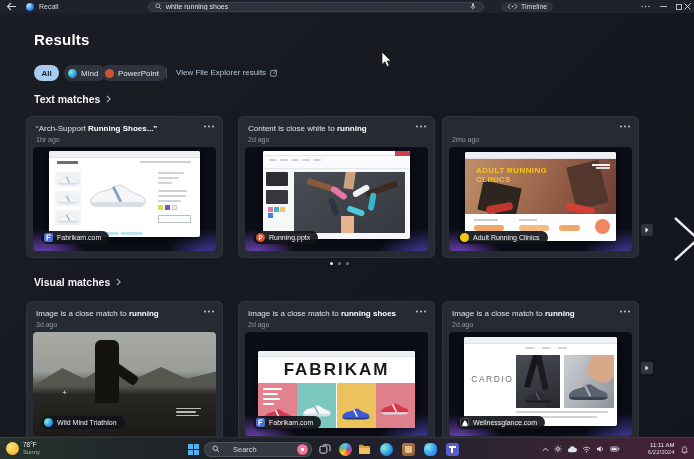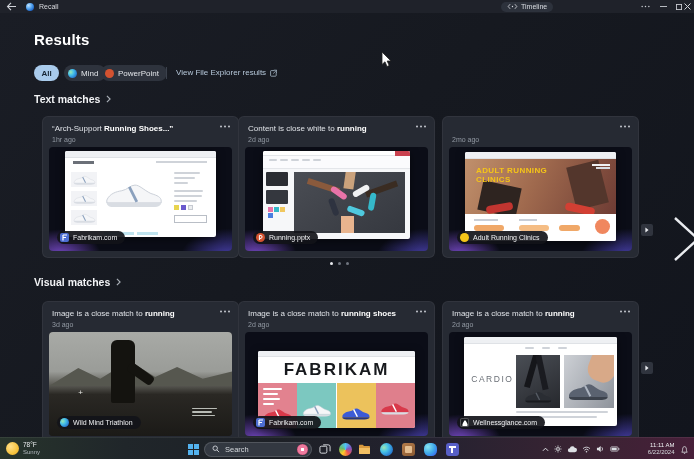--- a/index.html
+++ b/index.html
@@ -39,21 +39,21 @@
   .explorer-link { position:absolute; left:176px; top:55px; display:flex; align-items:center; gap:3px;
     font-size:8px; color:#b6c8da; }
 
   .section-head { position:absolute; display:flex; align-items:center; gap:6px; }
   .section-head .st { font-size:10.5px; font-weight:700; color:#f2f3f5; }
   .sh-text { left:34px; top:80px; } .sh-visual { left:34px; top:263px; }
 
   .card { position:absolute; width:197px; height:142px; background:#262a33; border:1px solid rgba(255,255,255,.05);
     border-radius:6px; }
   .row1 { top:103px; } .row2 { top:288px; }
-  .c1 { left:42px;padding-left:23px; } .c2 { left:238px; } .c3 { left:442px; }
+  .c1 { left:26px;padding-left:23px; } .c2 { left:238px; } .c3 { left:442px; }
   .card-title { position:absolute; left:9px; top:7px; width:162px; font-size:8px; color:#dfe2e7;
     white-space:nowrap; overflow:hidden; }
   .card-title b { color:#ffffff; }
   .card-more { position:absolute; right:7px; top:8px; width:12px; height:6px; }
   .card-time { position:absolute; left:9px; top:19px; font-size:7px; color:#9299a3; }
   .thumb { position:absolute; left:6px; right:6px; top:30px; bottom:6px; border-radius:4px; overflow:hidden;
     background:
       radial-gradient(60px 38px at 6% 104%, rgba(134,82,224,.85), transparent 68%),
       radial-gradient(70px 42px at 98% 106%, rgba(92,80,220,.75), transparent 68%),
       #0b0d17; }
@@ -101,21 +101,21 @@
   .sun { width:13px; height:13px; border-radius:50%; background:radial-gradient(circle at 35% 35%, #ffe08a, #f6c33f 60%, #e9a825); }
   .wtxt .t1 { font-size:6.5px; color:#eceef0; line-height:8px; }
   .wtxt .t2 { font-size:6px; color:#b4bac0; line-height:7px; }
   .tb-item { position:absolute; top:0; height:22px; display:flex; align-items:center; justify-content:center; }
   .winlogo { left:184px; width:18px; }
   .winlogo .grid { width:11px; height:11px; display:grid; grid-template-columns:5px 5px; grid-template-rows:5px 5px; gap:1px; }
   .winlogo .grid i { background:#53b2ee; }
   .tsearch { left:204px; width:108px; top:3.5px; height:15px; border-radius:8px;
     background:rgba(70,76,88,.55); border:1px solid rgba(255,255,255,.15);
     display:flex; align-items:center; padding:0 3px 0 7px; }
-  .tsearch .lbl { font-size:7.5px; color:#d4d8dd; margin-left:5px; flex:1; }
+  .tsearch .lbl { font-size:7.5px; color:#d4d8dd; margin-left:13px; flex:1; }
   .flower { width:11px; height:11px; border-radius:50%;
     background:radial-gradient(circle at 50% 50%, #ffffff 0 18%, #ee7a9e 22% 62%, #d8577f 66% 100%); }
   .taskview { left:316px; width:18px; }
   .ticon { width:13px; height:13px; border-radius:3px; }
   .it-widgets { left:336px; width:18px; }
   .widgets-c { width:13px; height:13px; border-radius:50%;
     background:conic-gradient(#4fc3f7, #7e57c2, #ef5350, #ffca28, #66bb6a, #4fc3f7); }
   .it-explorer { left:355px; width:18px; }
   .it-edge { left:377px; width:18px; }
   .edge-c { width:13px; height:13px; border-radius:50%;
@@ -145,20 +145,32 @@
 
   <div class="titlebar">
     <div class="tb-back">
       <svg viewBox="0 0 11 9" width="11" height="9">
           <path d="M5 0.8 L1.5 4.5 L5 8.2 M1.8 4.5 H10" stroke="#d0d3d9" stroke-width="1.1" fill="none"></path>
         </svg>
     </div>
     <div class="tb-logo"></div>
     <div class="tb-title">Recall</div>
 
+    <div class="tb-search">
+      <svg class="mag" viewBox="0 0 9 9">
+          <circle cx="3.6" cy="3.6" r="2.5" stroke="#c6cad1" stroke-width="1" fill="none"></circle>
+          <path d="M5.5 5.5 L8 8" stroke="#c6cad1" stroke-width="1"></path>
+        </svg>
+      <input type="text" value="white running shoes" style="">
+      <svg class="mic" viewBox="0 0 10 10">
+          <rect x="3.8" y="0.8" width="2.4" height="4.4" rx="1.2" fill="#c6cad1"></rect>
+          <path d="M2.4 4.4 a2.6 2.6 0 0 0 5.2 0" stroke="#c6cad1" stroke-width="0.9" fill="none"></path>
+          <path d="M5 7.2 V8.8" stroke="#c6cad1" stroke-width="0.9"></path>
+        </svg>
+    </div>
 
     <div class="tb-timeline">
       <svg viewBox="0 0 14 8" width="11" height="7">
           <path d="M4 1 L1.5 4 L4 7" stroke="#dadde2" stroke-width="1" fill="none"></path>
           <circle cx="7" cy="4" r="0.9" fill="#dadde2"></circle>
           <path d="M10 1 L12.5 4 L10 7" stroke="#dadde2" stroke-width="1" fill="none"></path>
         </svg>
       <span>Timeline</span>
     </div>
 

